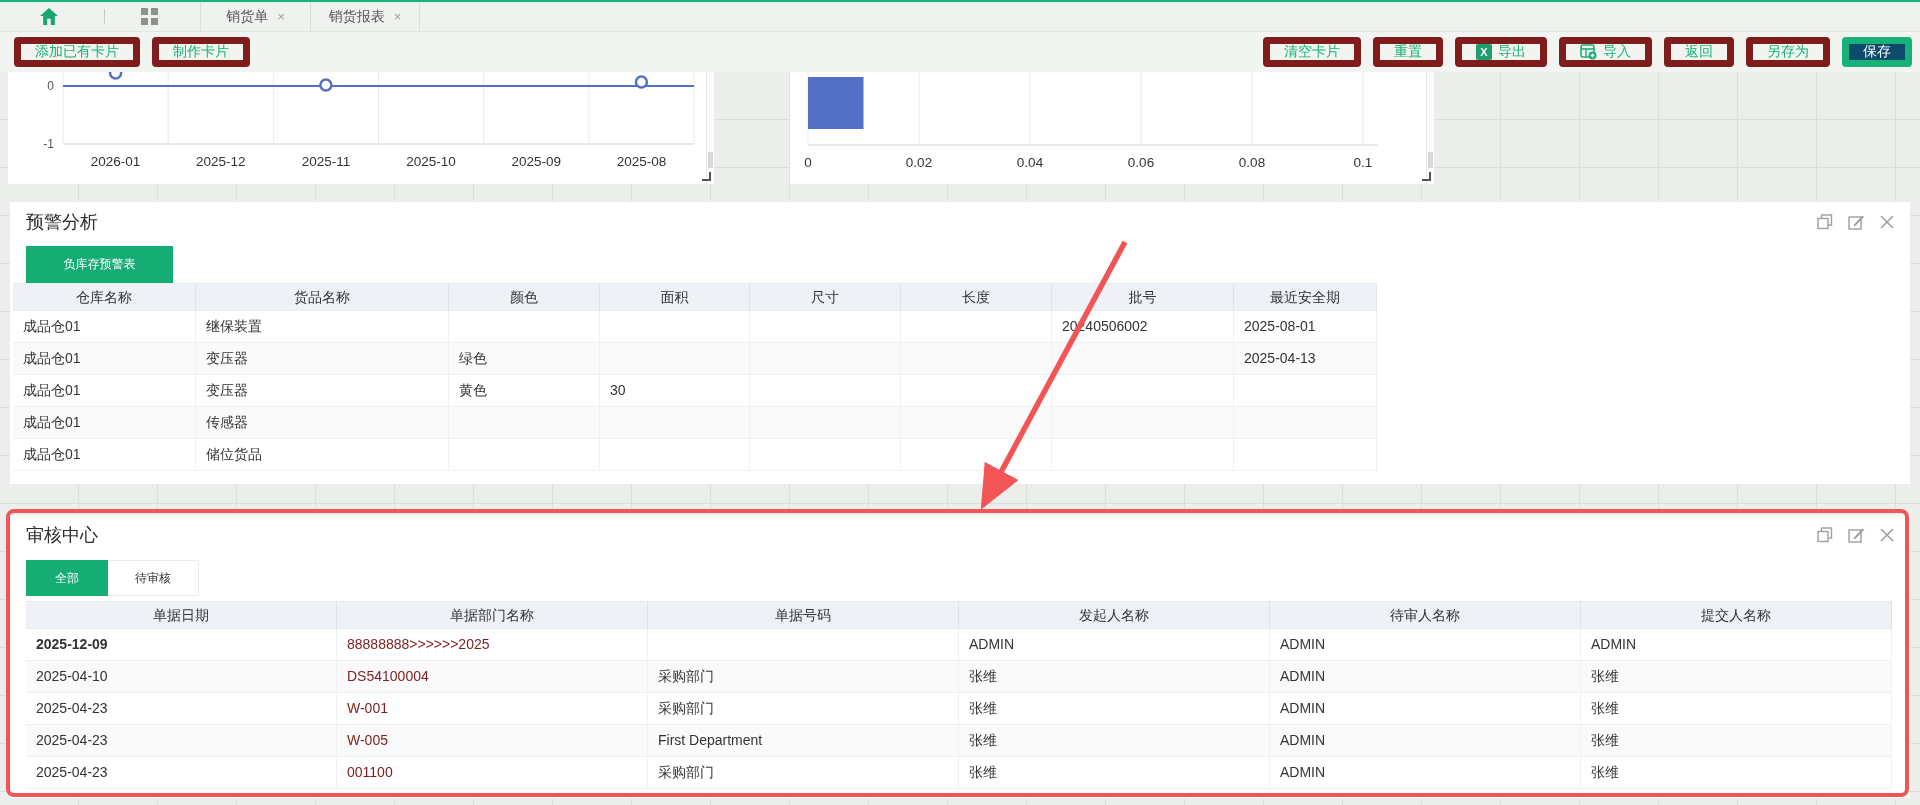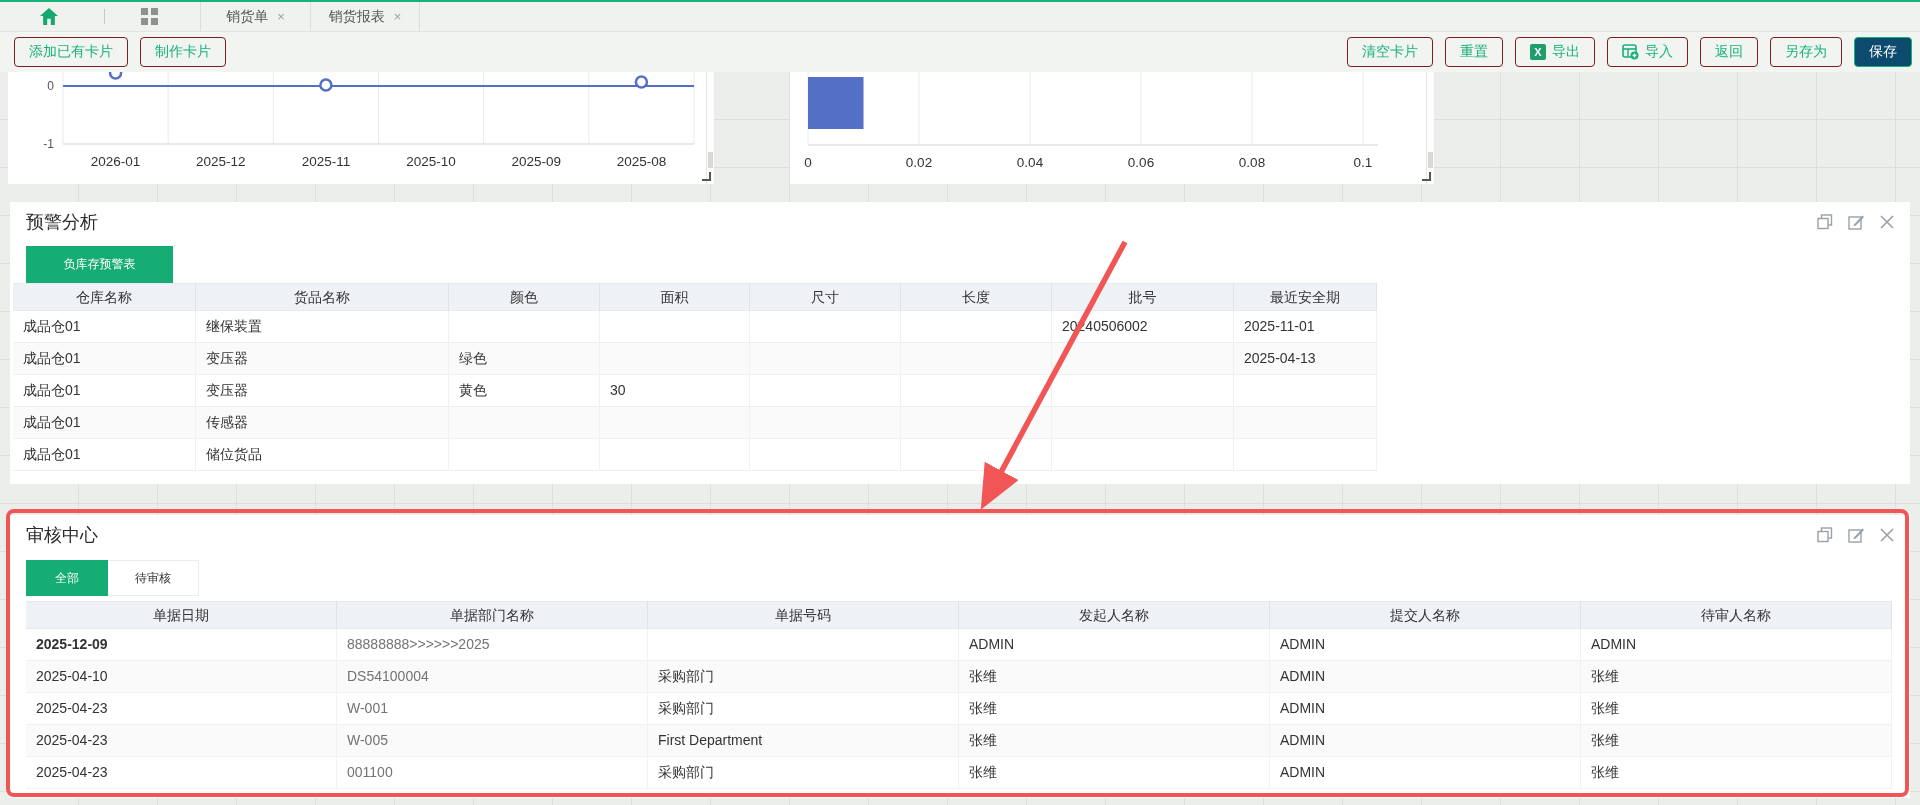--- a/index.html
+++ b/index.html
@@ -11,21 +11,21 @@
 .home-wrap{margin-left:40px;display:flex;cursor:pointer}
 .vd{width:1px;height:15px;background:#c6cac6;margin-left:46px}
 .grid-wrap{margin-left:36px;display:flex;cursor:pointer}
 .tabs{display:flex;height:100%;margin-left:42px}
 .tab{display:flex;align-items:center;justify-content:center;gap:9px;width:110px;border-left:1px solid #dbdedb;color:#555;cursor:pointer}
 .tab:last-child{border-right:1px solid #dbdedb}
 .tab .x{color:#9aa09a;font-size:13px}
 
 .toolbar{position:absolute;left:0;top:32px;width:100%;height:40px;background:#f1f4f1;display:flex;align-items:center;justify-content:space-between;padding:0 8px 0 14px}
 .btn-group{display:flex;gap:12px}
-.btn{height:30px;padding:0 14px;border:1px solid #7f1d1d;border-radius:4px;background:transparent;color:#17b27a;font-size:14px;display:flex;align-items:center;gap:6px;cursor:pointer;font-family:inherit;white-space:nowrap}
+.btn{height:30px;padding:0 14px;border:7px solid #7f1d1d;border-radius:4px;background:transparent;color:#17b27a;font-size:14px;display:flex;align-items:center;gap:6px;cursor:pointer;font-family:inherit;white-space:nowrap}
 .btn.primary{background:#0c4a6e;border-color:#16b277;color:#fff}
 
 .dashboard{position:absolute;left:0;top:72px;width:1920px;height:733px;background:#eceeec;background-image:linear-gradient(#dcdfdc 1px,transparent 1px),linear-gradient(90deg,#dcdfdc 1px,transparent 1px);background-size:79px 48px;background-position:-1px -1px}
 .card{position:absolute;background:#fff}
 .chart-card{overflow:hidden}
 .vstrip{position:absolute;top:0;right:0;bottom:0;width:8px;border-left:1px solid #e6e8e6;background:#fcfdfc}
 .vthumb{position:absolute;right:1px;bottom:16px;width:5px;height:16px;background:#d8dad8}
 .resize{position:absolute;right:3px;bottom:3px;width:9px;height:9px;border-right:2px solid #555;border-bottom:2px solid #555;cursor:nwse-resize}
 
 .panel-title{position:absolute;left:16px;top:8px;font-size:18px;color:#2b2b2b}
@@ -34,21 +34,21 @@
 .ptabs{position:absolute;display:flex;height:36px}
 .ptab{display:flex;align-items:center;justify-content:center;font-size:12px;cursor:pointer}
 .ptab.active{background:#16ad74;color:#fff}
 .ptab.plain{background:#fff;color:#333;border:1px solid #ececec;border-left:none}
 
 .tbl{position:absolute}
 .trow{display:flex}
 .tcell{height:32px;line-height:31px;padding:0 10px;border-right:1px solid #f1f1f1;border-bottom:1px solid #f0f0f0;overflow:hidden;white-space:nowrap;background:#fff}
 .trow.alt .tcell{background:#fafafa}
 .thead .tcell{height:28px;line-height:27px;background:#eef1f5;border-right:1px solid #dfe3e8;border-top:1px solid #e6e9ed;border-bottom:1px solid #e6e9ed;text-align:center;padding:0}
-.tcell.link{color:#737373}
+.tcell.link{color:#7f1d1d}
 
 .red-rect{position:absolute;border:4px solid #f25555;border-radius:8px;pointer-events:none;z-index:9}
 .red-arrow{position:absolute;pointer-events:none;z-index:9}
 svg{display:block}
 </style>
 </head>
 <body>
 
 <div class="screen">
 
@@ -205,21 +205,21 @@
             <div class="tcell" style="width: 143px;">最近安全期</div>
           </div>
           <div class="trow">
             <div class="tcell" style="width: 183px;">成品仓01</div>
             <div class="tcell" style="width: 253px;">继保装置</div>
             <div class="tcell" style="width: 151px;"></div>
             <div class="tcell" style="width: 150px;"></div>
             <div class="tcell" style="width: 151px;"></div>
             <div class="tcell" style="width: 151px;"></div>
             <div class="tcell" style="width: 182px;">20240506002</div>
-            <div class="tcell" style="width: 143px;">2025-11-01</div>
+            <div class="tcell" style="width: 143px;">2025-08-01</div>
           </div>
           <div class="trow alt">
             <div class="tcell" style="width: 183px;">成品仓01</div>
             <div class="tcell" style="width: 253px;">变压器</div>
             <div class="tcell" style="width: 151px;">绿色</div>
             <div class="tcell" style="width: 150px;"></div>
             <div class="tcell" style="width: 151px;"></div>
             <div class="tcell" style="width: 151px;"></div>
             <div class="tcell" style="width: 182px;"></div>
             <div class="tcell" style="width: 143px;">2025-04-13</div>
@@ -281,22 +281,22 @@
       <div class="ptabs" style="left:16px;top:45px">
         <div class="ptab active" style="width:82px">全部</div>
         <div class="ptab plain" style="width:91px">待审核</div>
       </div>
       <div class="tbl" id="audit-table" style="left:16px;top:86px;width:1866px">
           <div class="trow thead">
             <div class="tcell" style="flex: 1 1 0px;">单据日期</div>
             <div class="tcell" style="flex: 1 1 0px;">单据部门名称</div>
             <div class="tcell" style="flex: 1 1 0px;">单据号码</div>
             <div class="tcell" style="flex: 1 1 0px;">发起人名称</div>
+            <div class="tcell" style="flex: 1 1 0px;">待审人名称</div>
             <div class="tcell" style="flex: 1 1 0px;">提交人名称</div>
-            <div class="tcell" style="flex: 1 1 0px;">待审人名称</div>
           </div>
           <div class="trow">
             <div class="tcell" style="flex: 1 1 0px; font-weight: bold;">2025-12-09</div>
             <div class="tcell link" style="flex: 1 1 0px;">88888888&gt;&gt;&gt;&gt;&gt;&gt;2025</div>
             <div class="tcell" style="flex: 1 1 0px;"></div>
             <div class="tcell" style="flex: 1 1 0px;">ADMIN</div>
             <div class="tcell" style="flex: 1 1 0px;">ADMIN</div>
             <div class="tcell" style="flex: 1 1 0px;">ADMIN</div>
           </div>
           <div class="trow alt">

